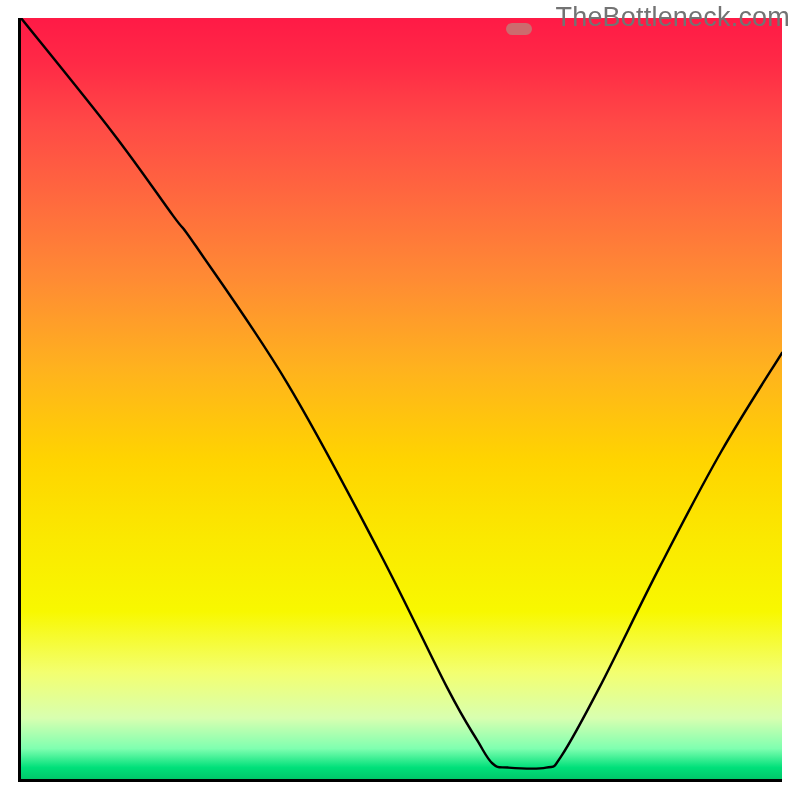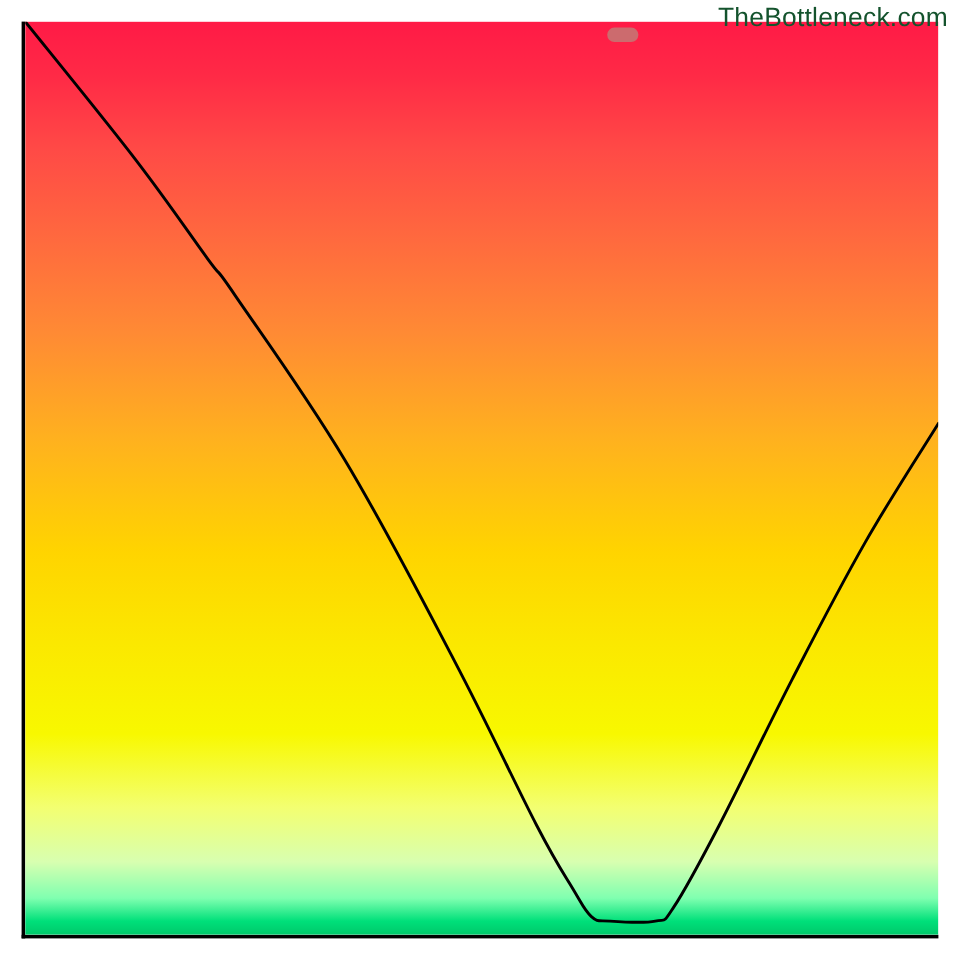--- a/index.html
+++ b/index.html
@@ -59,22 +59,22 @@
     height: 12px;
     border-radius: 6px;
     background: #cc6b6e;
     transform: translate(-50%, -50%);
   }
   .watermark {
     position: absolute;
     top: 2px;
     right: 10px;
     font-family: Arial, Helvetica, sans-serif;
-    font-size: 22px;
-    color: #14532d;
+    font-size: 27px;
+    color: #737373;
     letter-spacing: 0.2px;
     user-select: none;
   }
 </style>
 </head>
 <body>
 
 <div class="frame">
 
   <div class="plot-area">

